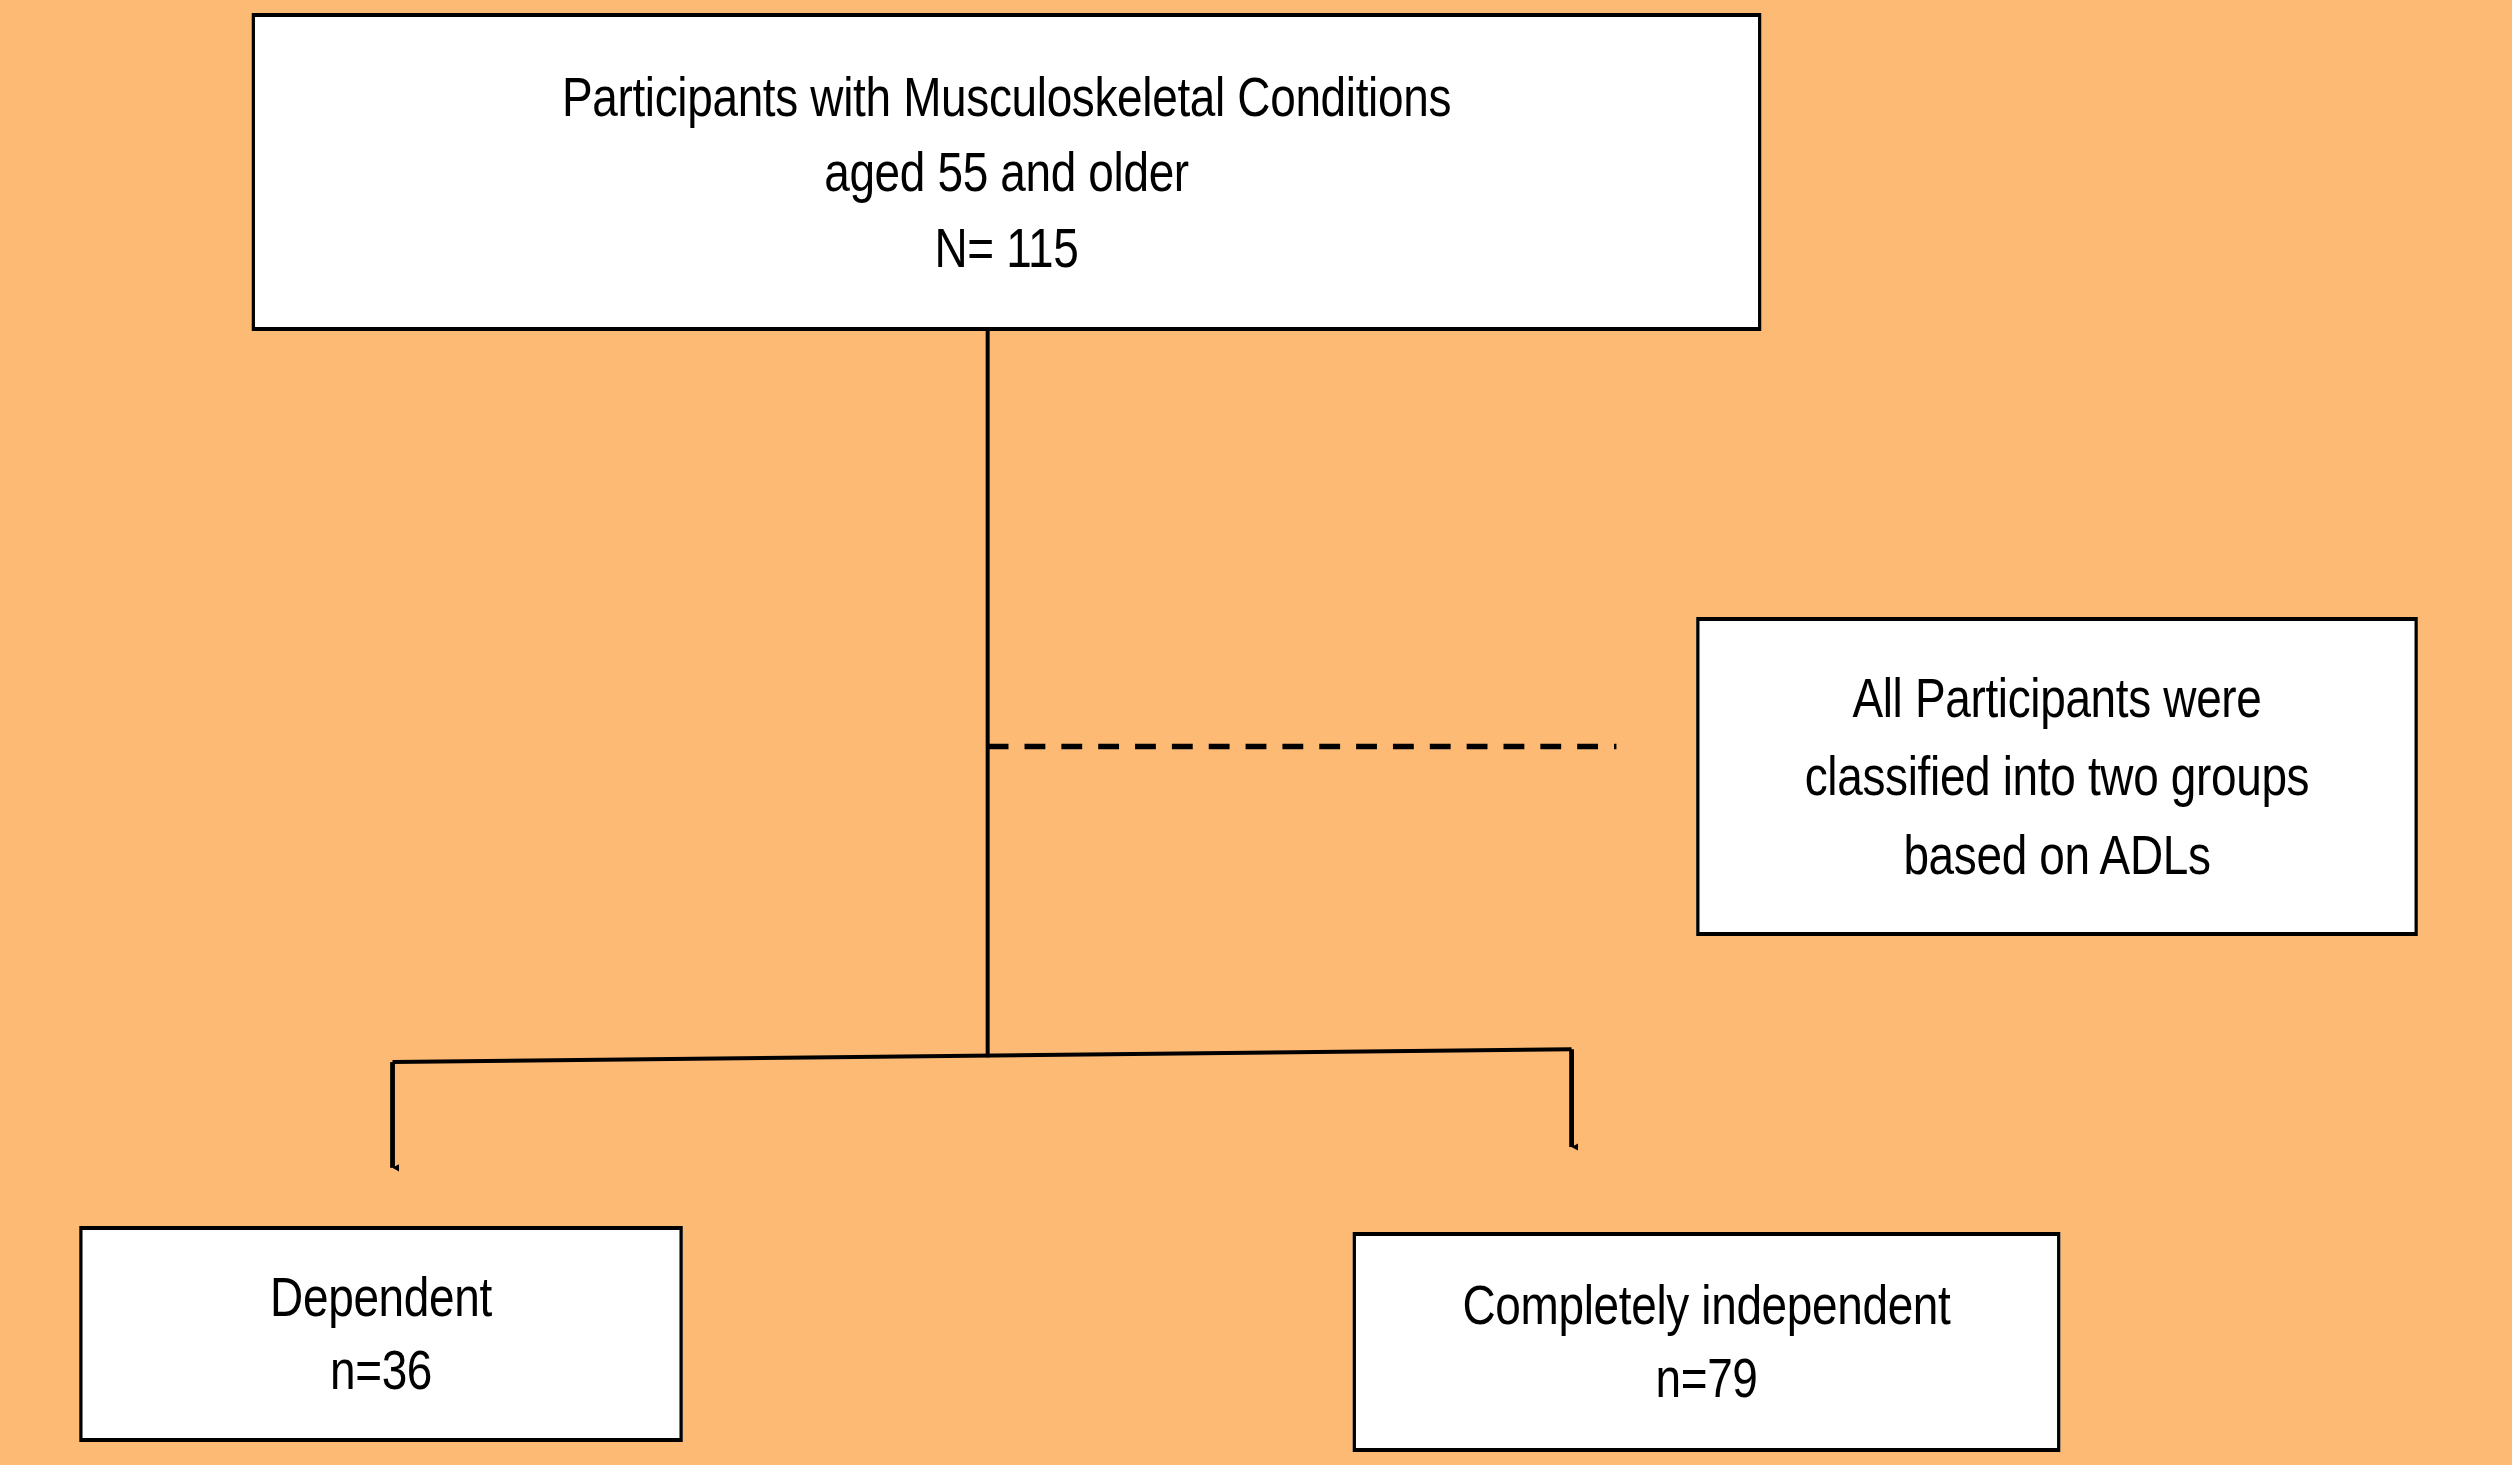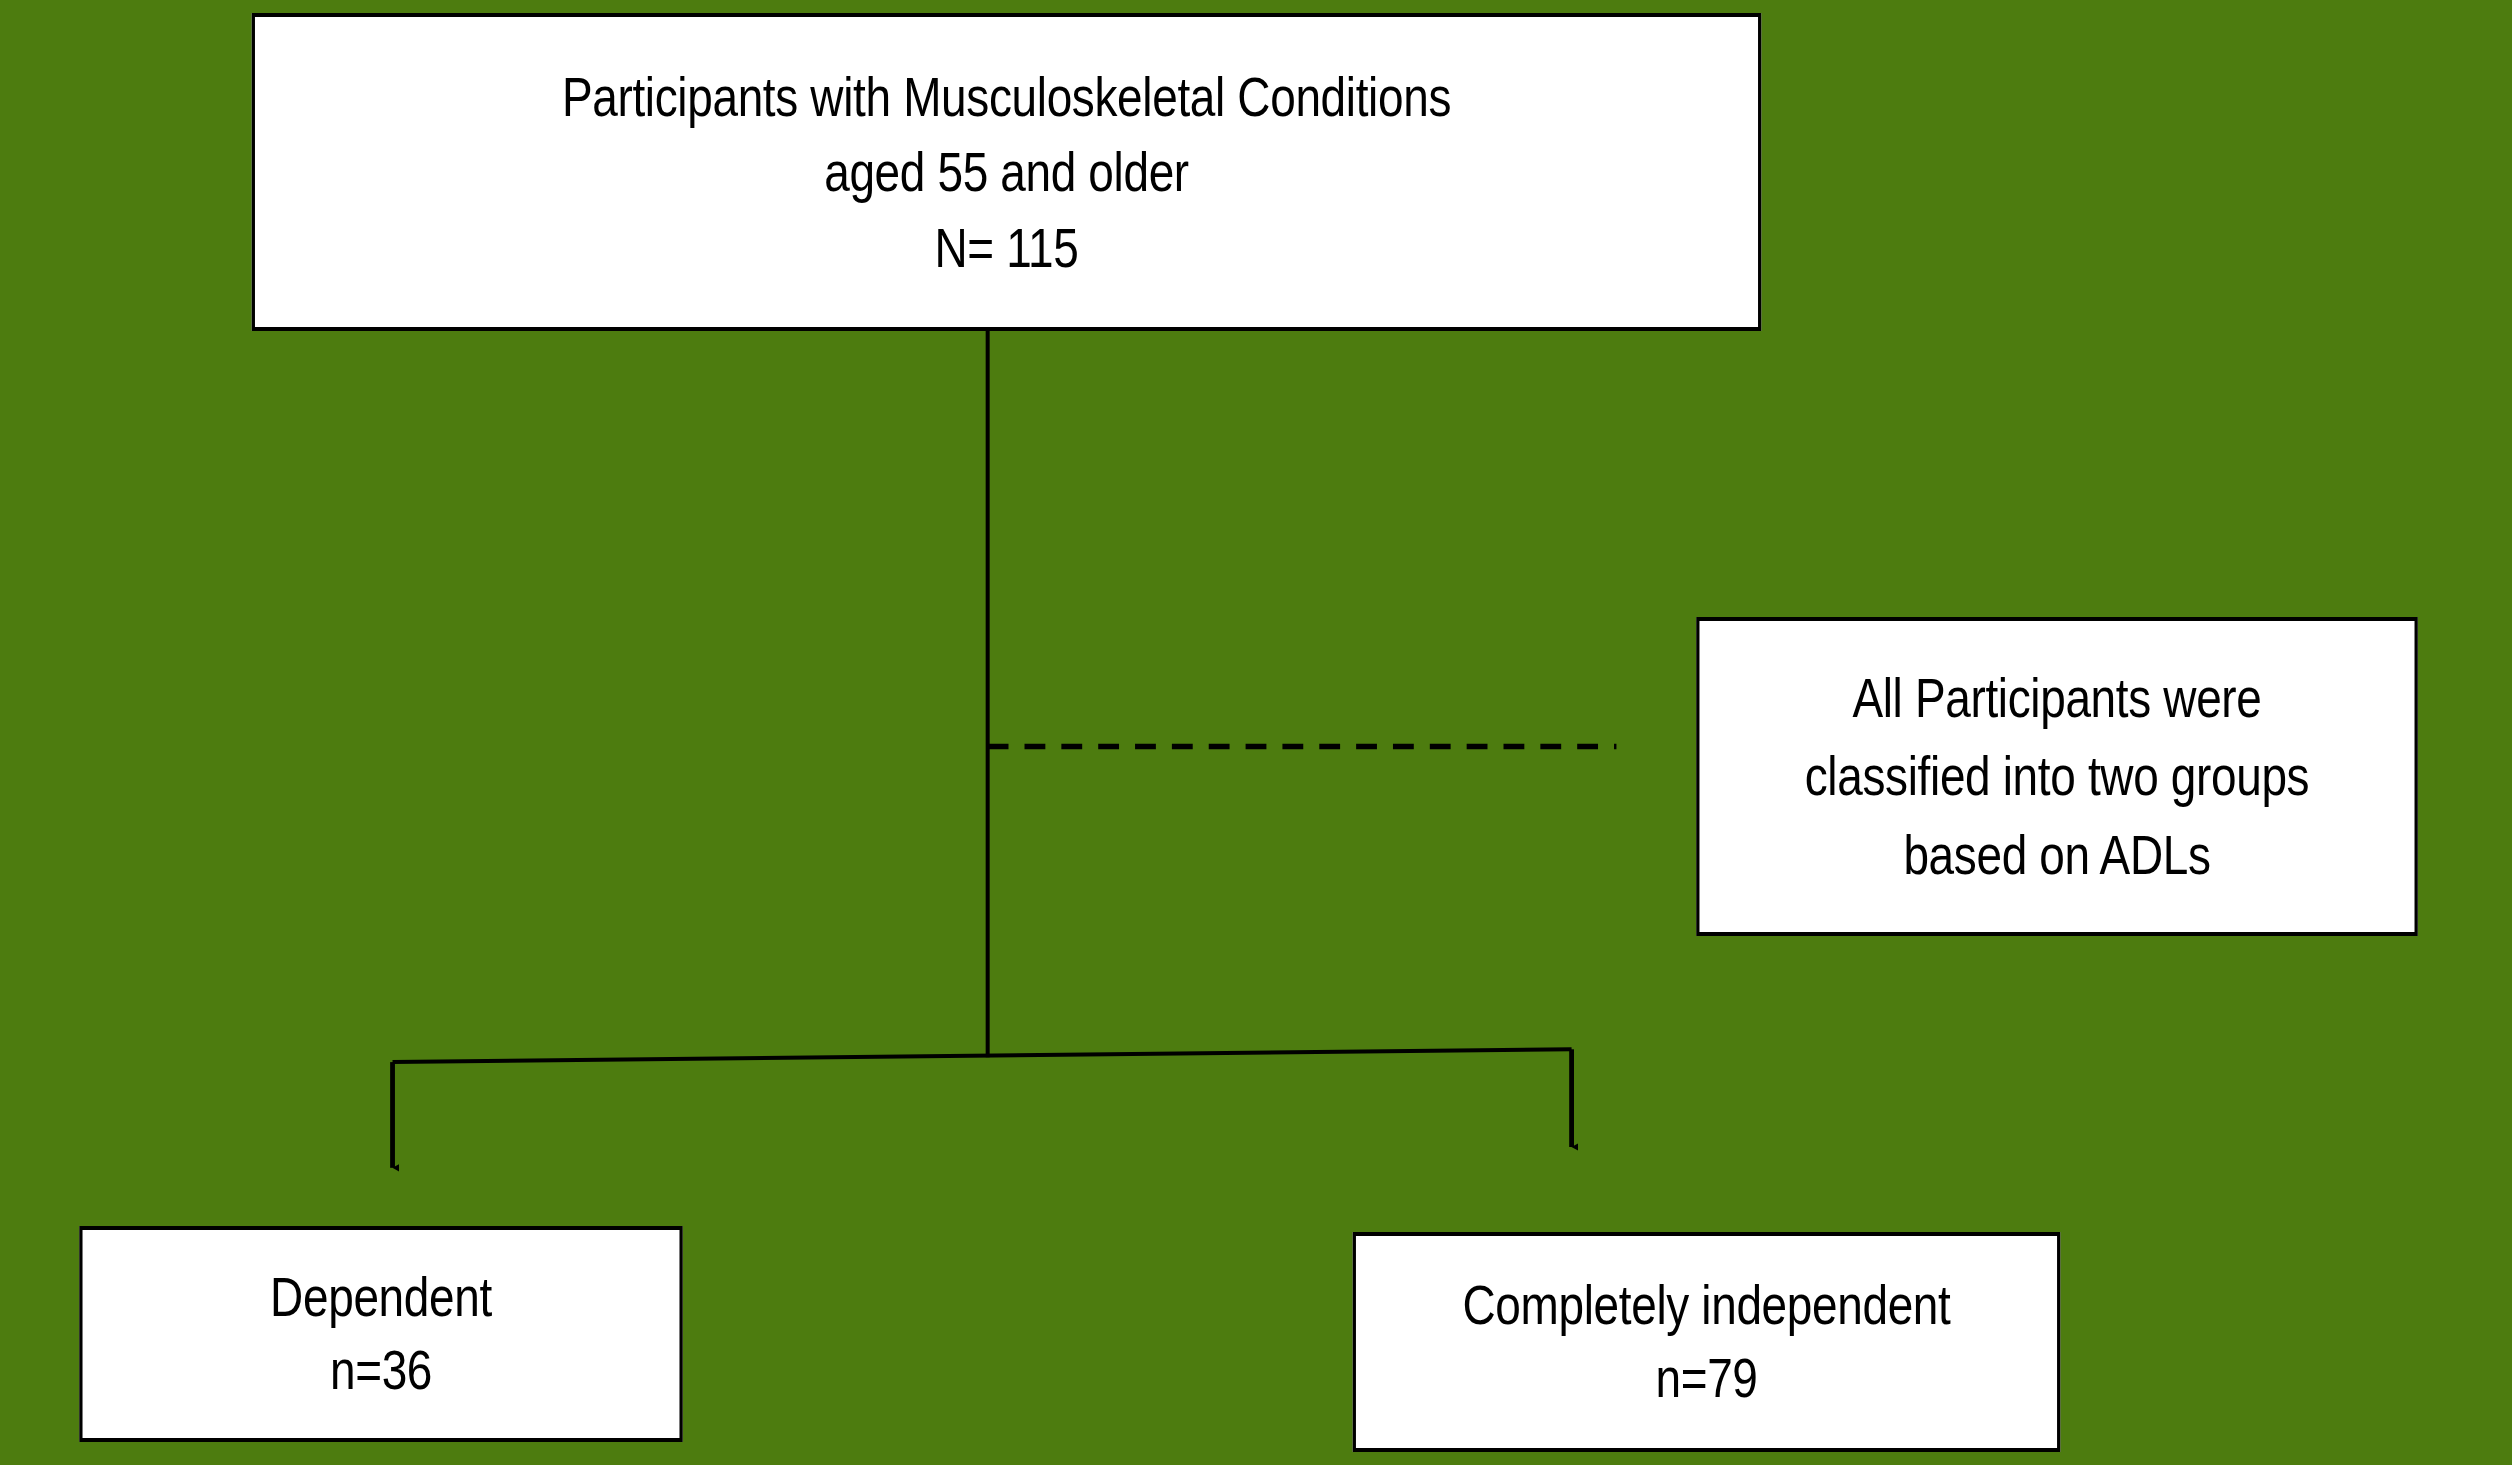--- a/index.html
+++ b/index.html
@@ -8,21 +8,21 @@
     background: #ffffff;
   }
   body {
     font-family: "Liberation Sans", "DejaVu Sans", sans-serif;
     color: #000000;
   }
   #canvas {
     position: relative;
     width: 2512px;
     height: 1465px;
-    background: #4d7c0f;
+    background: #fdba74;
     overflow: hidden;
   }
   .node {
     position: absolute;
     box-sizing: border-box;
     border: 4px solid #000000;
     background: #ffffff;
     display: flex;
     flex-direction: column;
     align-items: center;

